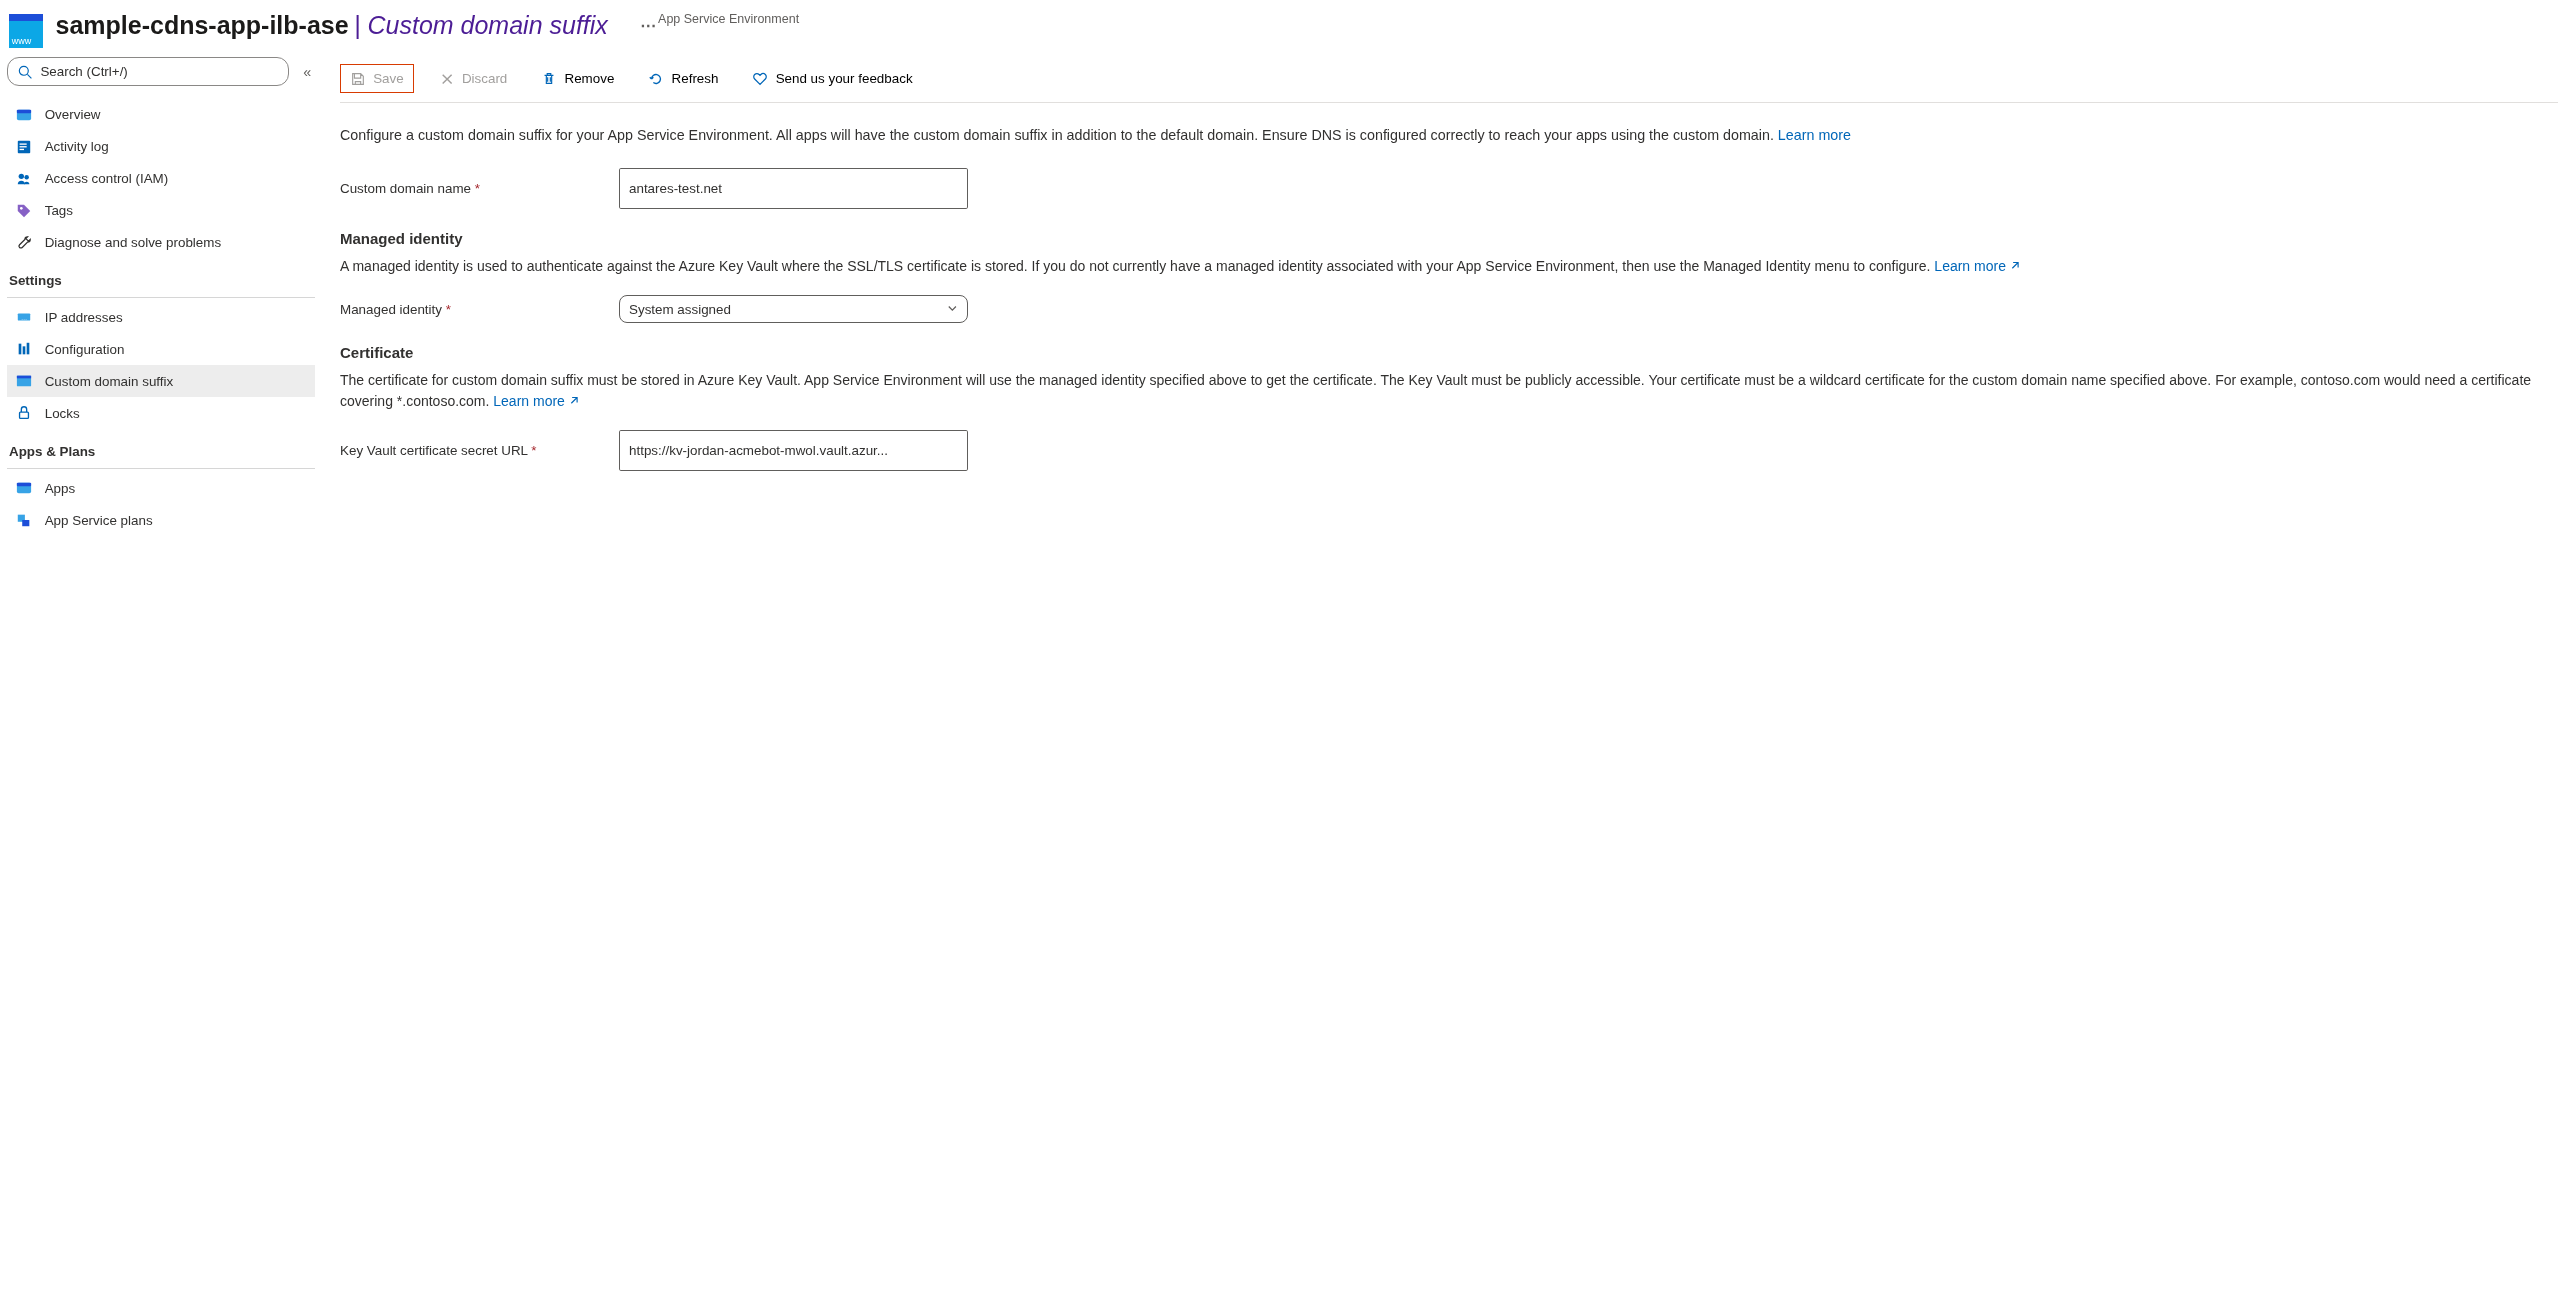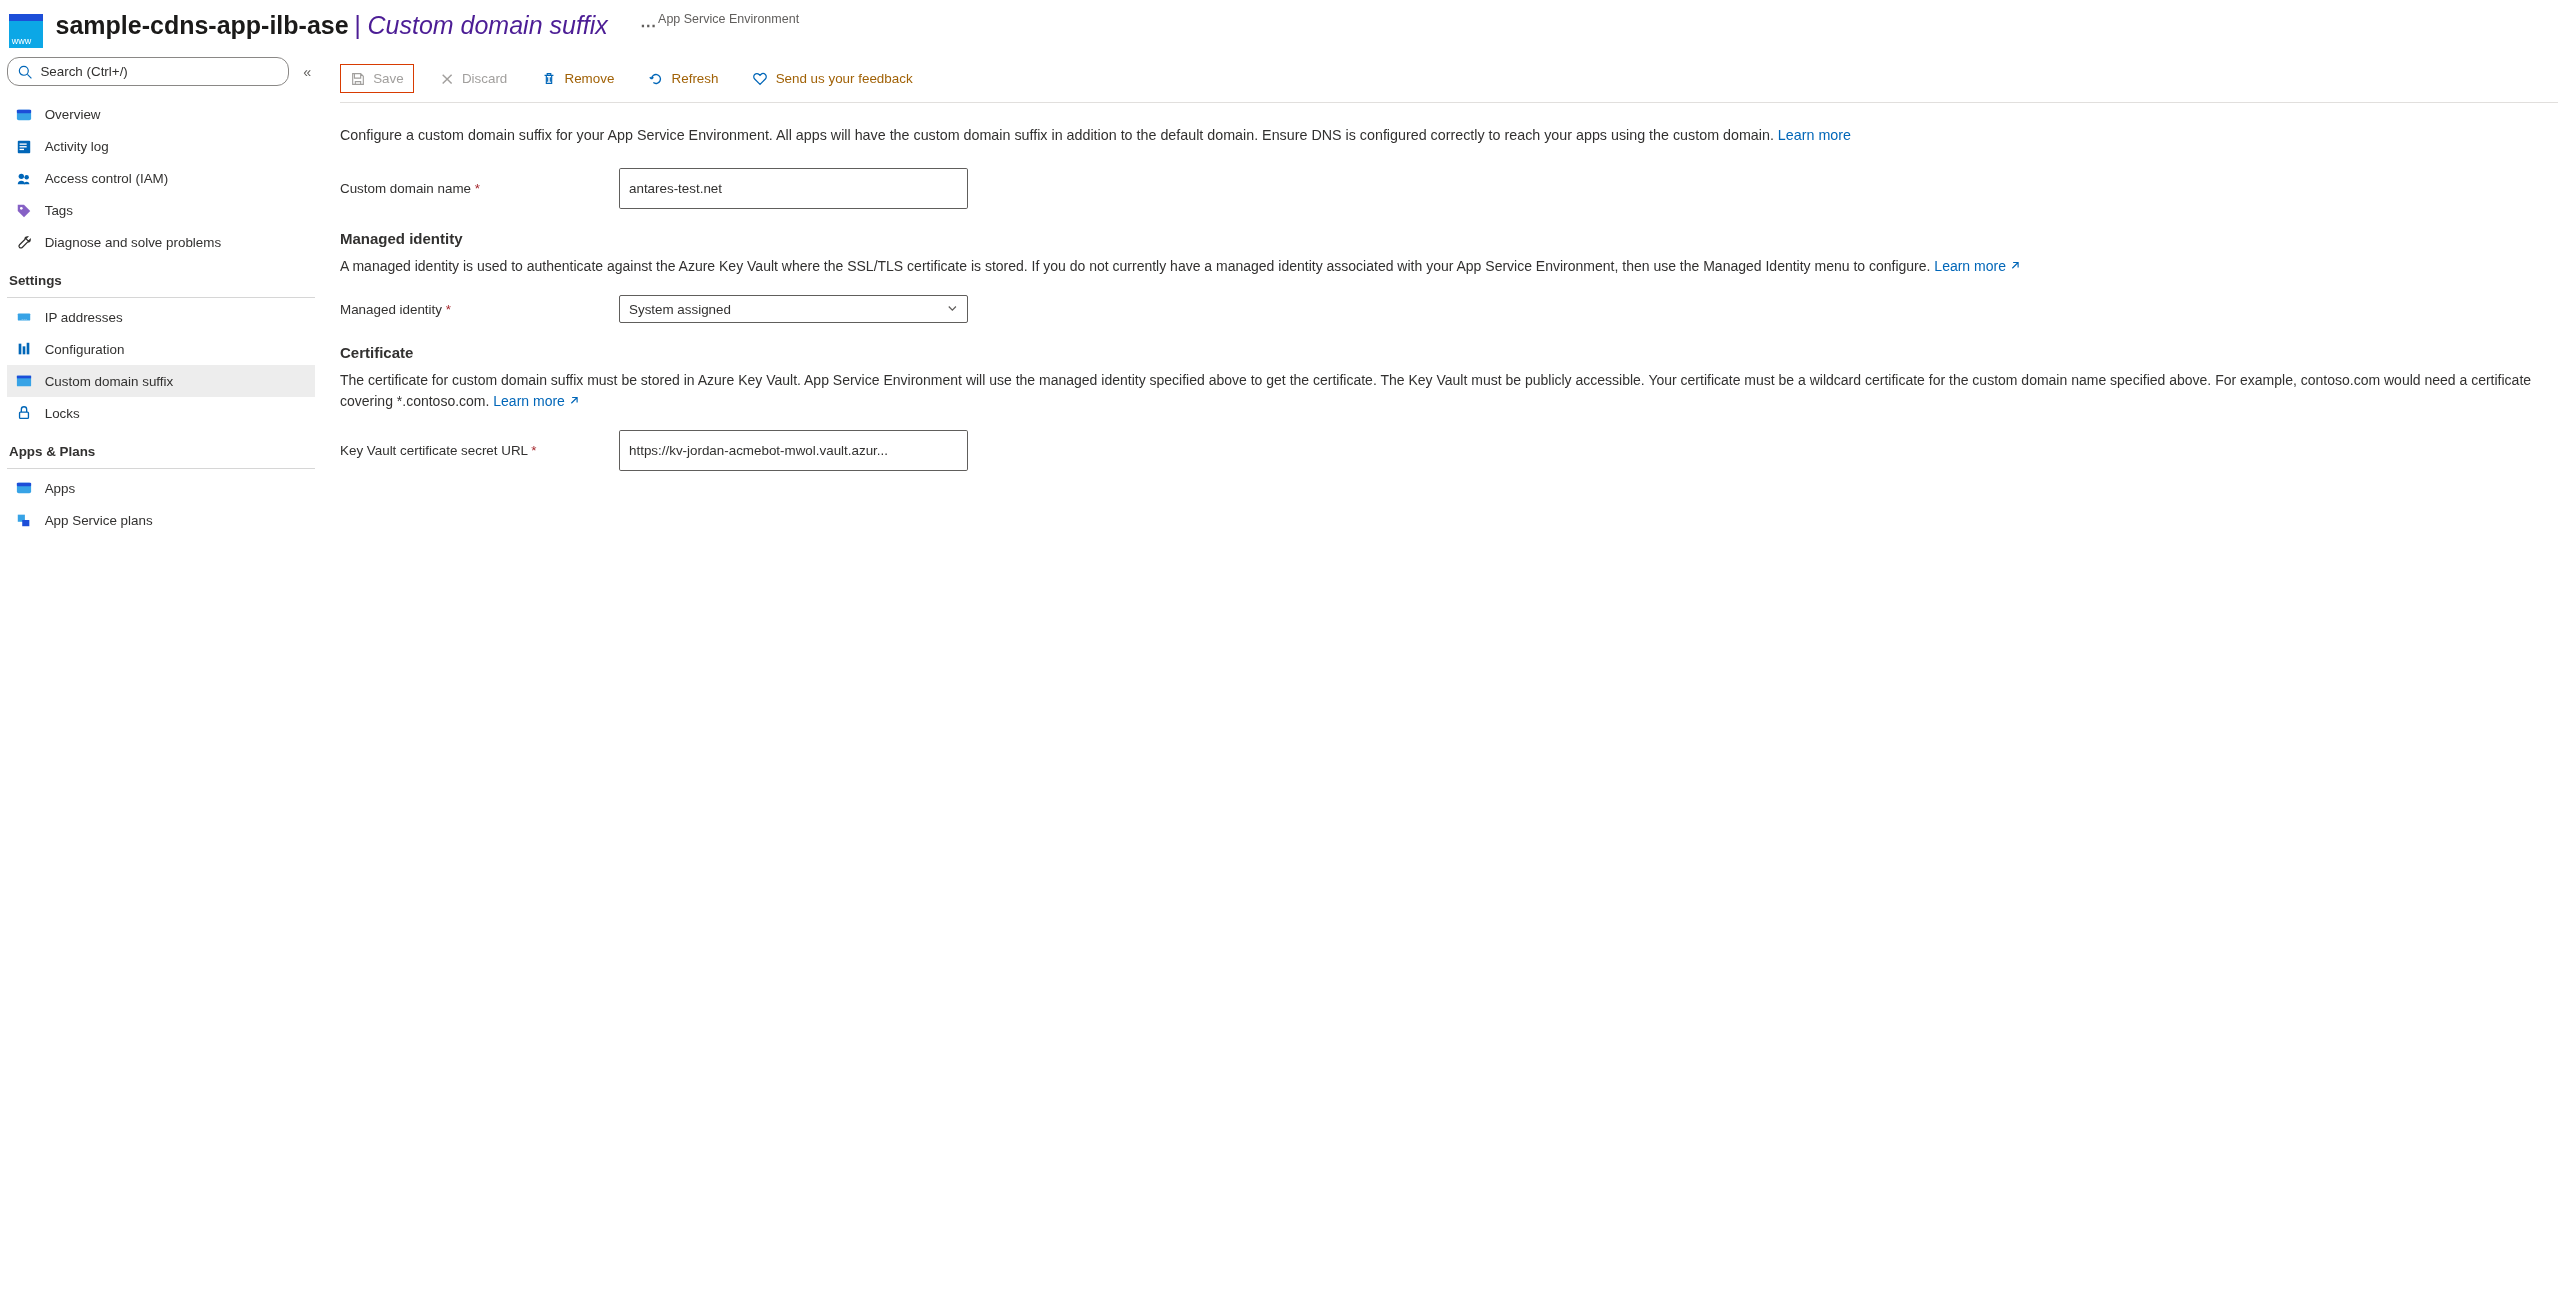--- a/index.html
+++ b/index.html
@@ -156,21 +156,21 @@
       border-bottom: 0.9px solid #e1dfdd;
       margin-bottom: 21.5px;
     }
     .toolbar-btn {
       display: flex;
       align-items: center;
       gap: 7.2px;
       padding: 5.4px 9px;
       cursor: pointer;
       font-size: 13.4px;
-      color: #a16207;
+      color: #000000;
       border: none;
       background: transparent;
     }
     .toolbar-btn.disabled {
       color: #a19f9d;
       cursor: default;
     }
     .toolbar-btn.highlight {
       border: 1.8px solid #d83b01;
     }
@@ -211,21 +211,21 @@
       border: 0.9px solid #605e5c;
       border-radius: 1.8px;
       font-size: 13.4px;
       color: #323130;
       outline: none;
     }
     .form-select {
       width: 349px;
       padding: 5.4px 9px;
       border: 0.9px solid #605e5c;
-      border-radius: 2px;
+      border-radius: 8px;
       font-size: 13.4px;
       color: #323130;
       display: flex;
       justify-content: space-between;
       align-items: center;
       cursor: pointer;
       background: #fff;
     }
     .section-heading {
       font-size: 15px;

